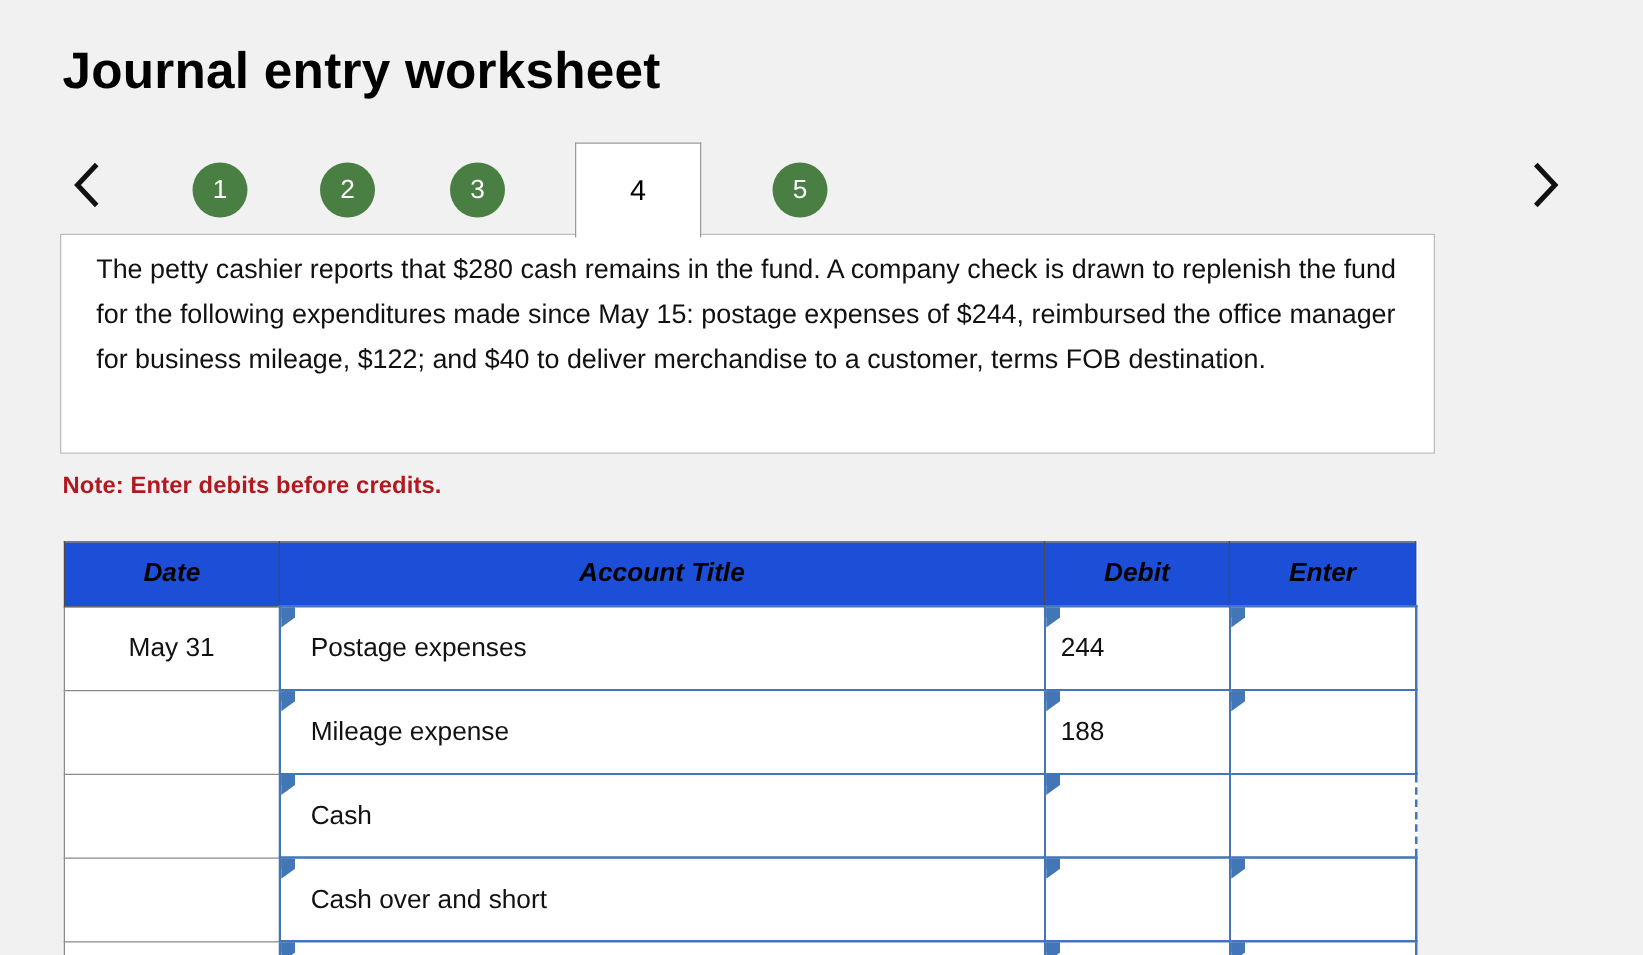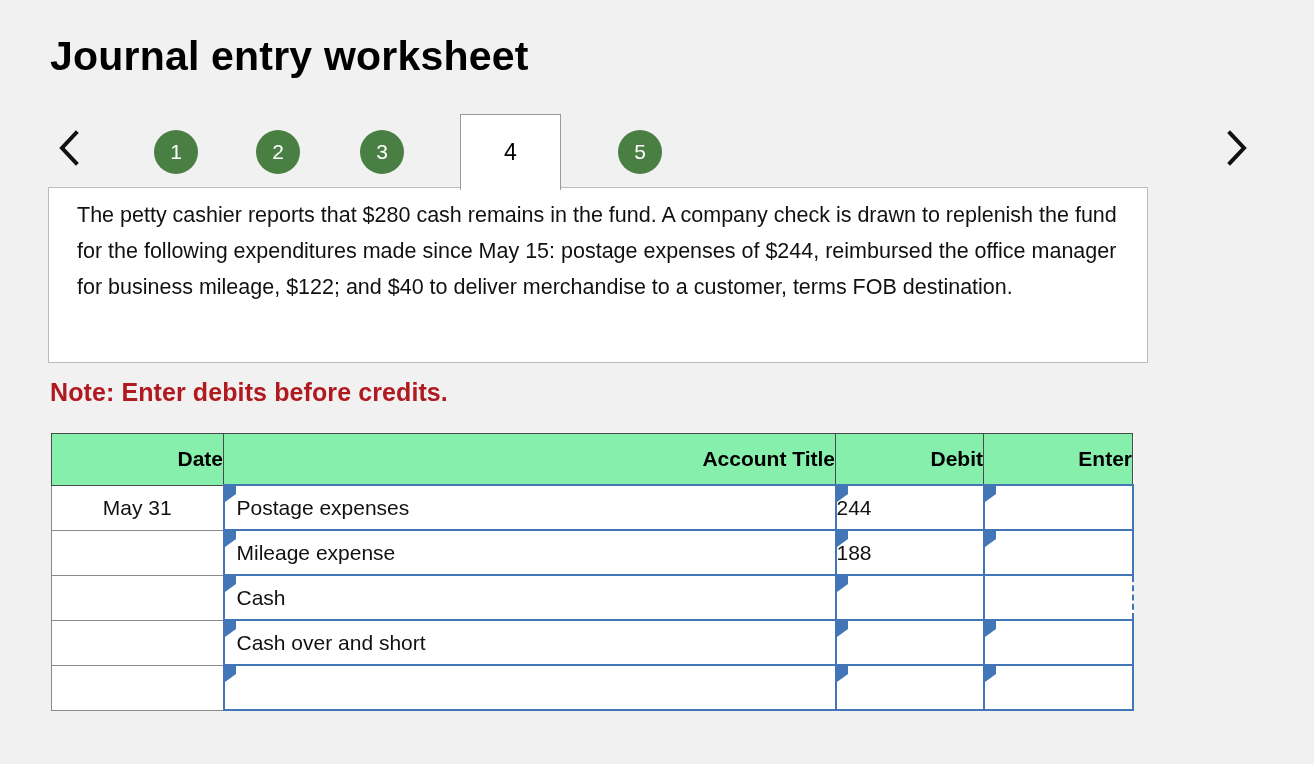--- a/index.html
+++ b/index.html
@@ -115,48 +115,49 @@
     font-size: 21.5px;
     line-height: 35.8px;
     color: #111111;
   }
 
   
   .note {
     position: absolute;
     left: 50px;
     top: 378px;
-    font-size: 25px;
+    font-size: 19px;
     font-weight: bold;
     color: #b0191f;
     letter-spacing: 0.1px;
   }
 
   
   .jtable {
     position: absolute;
     left: 51px;
     top: 433px;
     width: 1081px;
     border-collapse: collapse;
     table-layout: fixed;
     background: #ffffff;
   }
   .jtable th {
-    background: #86efac;
+    background: #1d4ed8;
     border: 1px solid #4a4a4a;
     color: #000000;
     font-size: 21px;
     font-weight: bold;
     height: 50px;
     padding: 0;
-    text-align: right;
+    text-align: center;
+    font-style: italic;
   }
   .jtable td {
-    padding: 0;
+    padding: 12px;
     height: 45px;
     border: 1px solid #8a8a8a;
     vertical-align: middle;
     box-sizing: border-box;
   }
 
   .col-date   { width: 172px; }
   .col-acct   { width: 612px; }
   .col-debit  { width: 148px; }
   .col-credit { width: 149px; }

